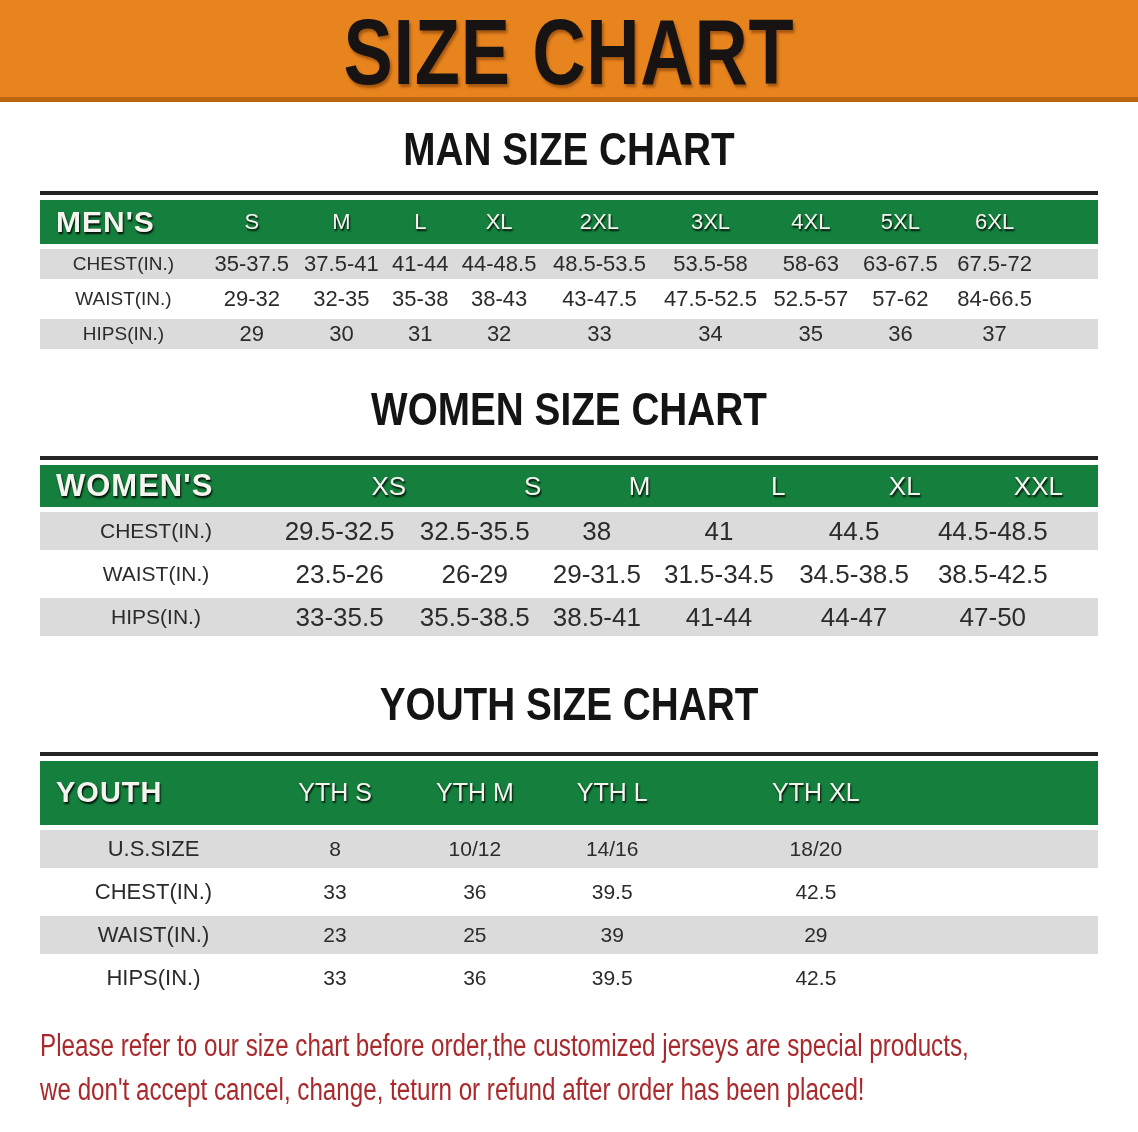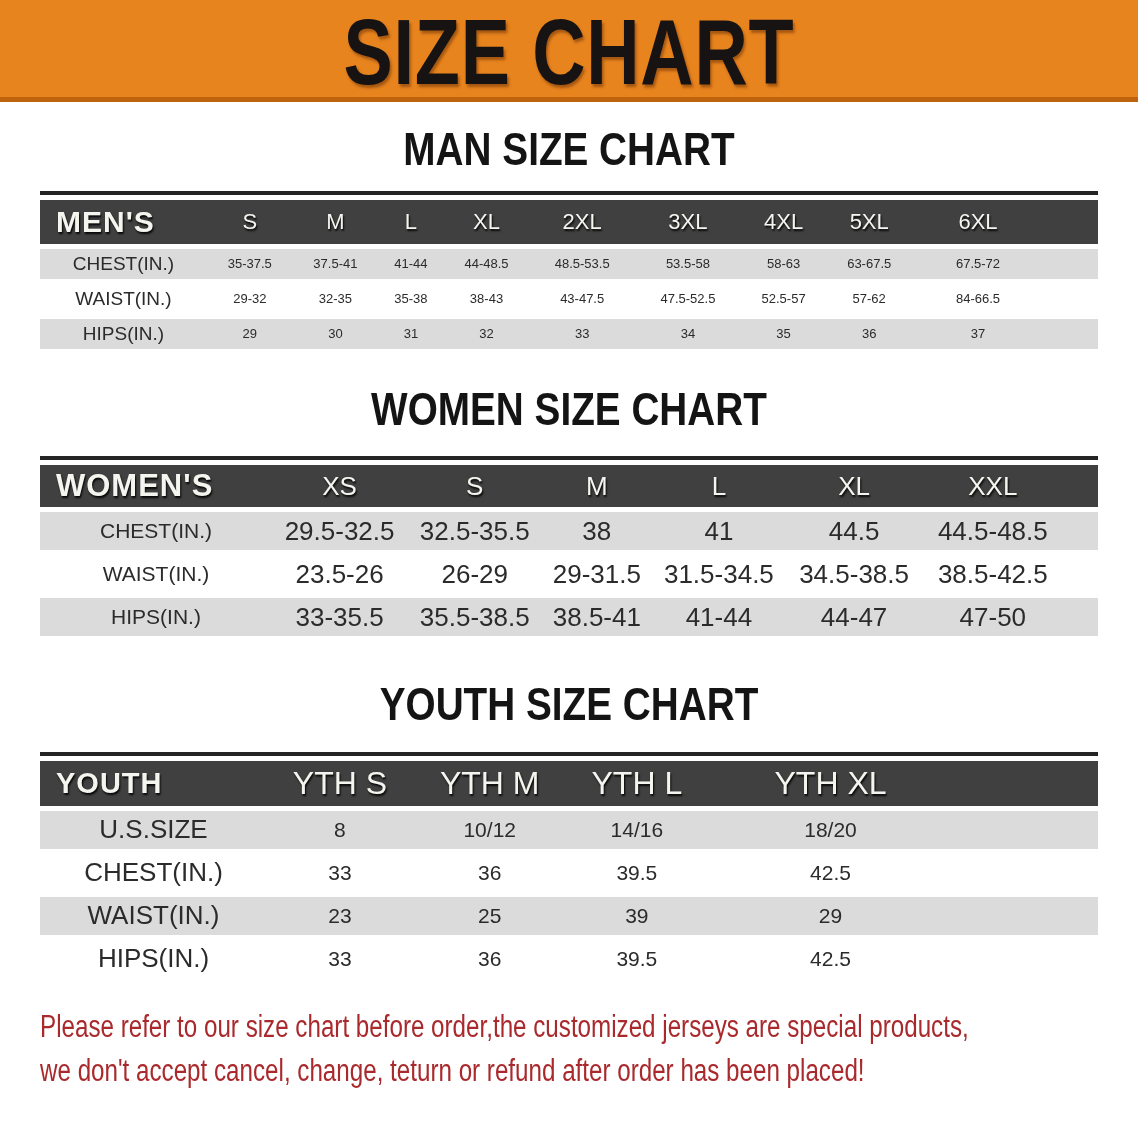--- a/index.html
+++ b/index.html
@@ -43,21 +43,21 @@
   
   .size-table {
     width: calc(100% - 80px);
     margin: 0 40px;
     border-collapse: separate;
     border-spacing: 0 5px;
     border-top: 4px solid #242424;
     table-layout: auto;
   }
   .size-table th {
-    background: #404040;
+    background: #15803d;
     color: #f5f5f0;
     font-weight: normal;
     text-align: center;
     text-shadow: 1px 2px 2px rgba(0,0,0,0.9);
     white-space: nowrap;
   }
   .size-table th.lbl {
     font-weight: bold;
     text-align: left;
     padding-left: 16px;
@@ -69,40 +69,40 @@
     white-space: nowrap;
   }
   .size-table tbody tr:nth-child(odd)  { background: #DBDBDB; }
   .size-table tbody tr:nth-child(even) { background: #ffffff; }
 
   
   .tbl-men thead tr { height: 44px; }
   .tbl-men tbody tr { height: 30px; }
   .tbl-men th.lbl   { font-size: 30px; width: 150px; }
   .tbl-men th       { font-size: 22px; }
-  .tbl-men td       { font-size: 13px; }
+  .tbl-men td       { font-size: 22px; }
   .tbl-men td.lbl   { font-size: 19px; }
   .tbl-men th:last-child, .tbl-men td:last-child { padding-right: 55px; }
 
   
   .tbl-women thead tr { height: 42px; }
   .tbl-women tbody tr { height: 38px; }
   .tbl-women th.lbl   { font-size: 31px; width: 215px; }
-  .tbl-women th       { font-size: 26px; }
+  .tbl-women th       { font-size: 26px; text-align: right; }
   .tbl-women td       { font-size: 26px; }
   .tbl-women td.lbl   { font-size: 21px; }
   .tbl-women th:last-child, .tbl-women td:last-child { padding-right: 35px; }
 
   
-  .tbl-youth thead tr { height: 45px; }
+  .tbl-youth thead tr { height: 64px; }
   .tbl-youth tbody tr { height: 38px; }
   .tbl-youth th.lbl   { font-size: 29px; width: 210px; }
-  .tbl-youth th       { font-size: 32px; }
+  .tbl-youth th       { font-size: 25px; }
   .tbl-youth td       { font-size: 21px; }
-  .tbl-youth td.lbl   { font-size: 26px; }
+  .tbl-youth td.lbl   { font-size: 22px; }
   .tbl-youth th:last-child, .tbl-youth td:last-child { padding-right: 145px; }
 
   
   .note { margin: 22px 40px 0; }
   .note-line {
     font-size: 31px;
     line-height: 44px;
     color: #A9292C;
     white-space: nowrap;
     transform: scaleX(0.78);

